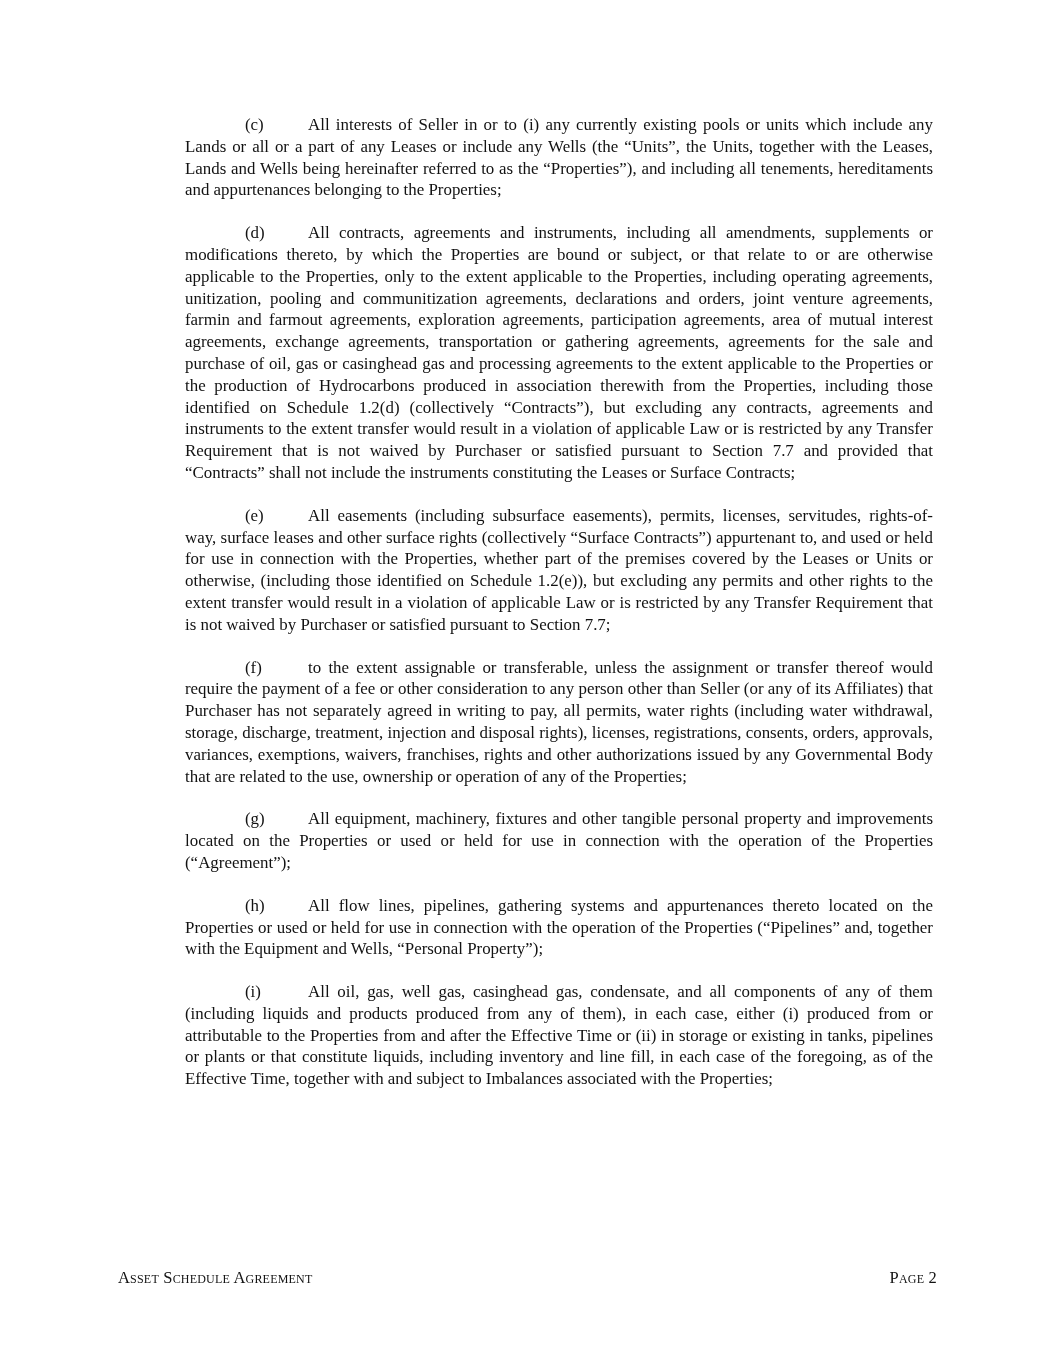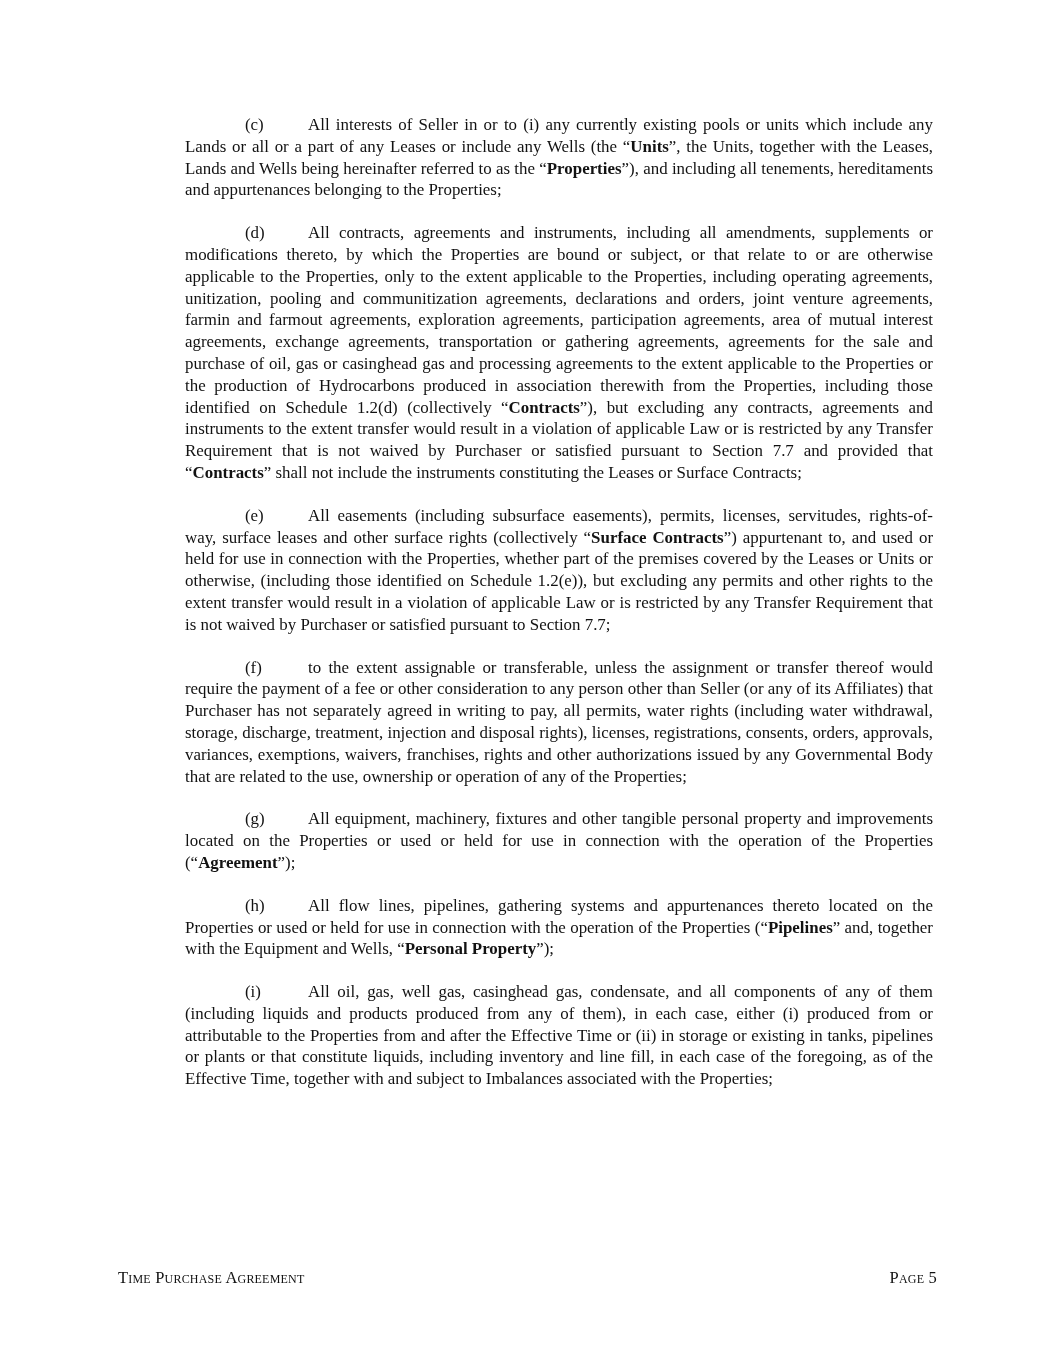--- a/index.html
+++ b/index.html
@@ -29,21 +29,21 @@
   p.para {
     margin: 0 0 21px 0;
     padding: 0;
   }
   p.para .label {
     display: inline-block;
     margin-left: 60px;
     width: 63px;
     text-align: left;
   }
-  .b { font-weight: bold; }
+  .b { font-weight: normal; }
   .u { }
   .footer {
     position: absolute;
     top: 1268px;
     left: 118px;
     right: 118px;
     display: flex;
     justify-content: space-between;
     align-items: baseline;
     font-size: 16.5px;
@@ -58,16 +58,16 @@
   <main class="body-block">
       <p class="para"><span class="label">(c)</span><span class="">All interests of Seller in or to (i) any currently existing pools or units which include any Lands or all or a part of any Leases or include any Wells (the “</span><span class="b ">Units</span><span class="">”, the Units, together with the Leases, Lands and Wells being hereinafter referred to as the “</span><span class="b ">Properties</span><span class="">”), and including all tenements, hereditaments and appurtenances belonging to the Properties;</span></p>
       <p class="para"><span class="label">(d)</span><span class="">All contracts, agreements and instruments, including all amendments, supplements or modifications thereto, by which the Properties are bound or subject, or that relate to or are otherwise applicable to the Properties, only to the extent applicable to the Properties, including operating agreements, unitization, pooling and communitization agreements, declarations and orders, joint venture agreements, farmin and farmout agreements, exploration agreements, participation agreements, area of mutual interest agreements, exchange agreements, transportation or gathering agreements, agreements for the sale and purchase of oil, gas or casinghead gas and processing agreements to the extent applicable to the Properties or the production of Hydrocarbons produced in association therewith from the Properties, including those identified on </span><span class="u">Schedule 1.2(d)</span><span class=""> (collectively “</span><span class="b ">Contracts</span><span class="">”), but excluding any contracts, agreements and instruments to the extent transfer would result in a violation of applicable Law or is restricted by any Transfer Requirement that is not waived by Purchaser or satisfied pursuant to </span><span class="u">Section 7.7 </span><span class="">and provided that “</span><span class="b ">Contracts</span><span class="">” shall not include the instruments constituting the Leases or Surface Contracts;</span></p>
       <p class="para"><span class="label">(e)</span><span class="">All easements (including subsurface easements), permits, licenses, servitudes, rights-of-way, surface leases and other surface rights (collectively “</span><span class="b ">Surface Contracts</span><span class="">”) appurtenant to, and used or held for use in connection with the Properties, whether part of the premises covered by the Leases or Units or otherwise, (including those identified on </span><span class="u">Schedule 1.2(e)</span><span class="">), but excluding any permits and other rights to the extent transfer would result in a violation of applicable Law or is restricted by any Transfer Requirement that is not waived by Purchaser or satisfied pursuant to </span><span class="u">Section 7.7</span><span class="">;</span></p>
       <p class="para"><span class="label">(f)</span><span class="">to the extent assignable or transferable, unless the assignment or transfer thereof would require the payment of a fee or other consideration to any person other than Seller (or any of its Affiliates) that Purchaser has not separately agreed in writing to pay, all permits, water rights (including water withdrawal, storage, discharge, treatment, injection and disposal rights), licenses, registrations, consents, orders, approvals, variances, exemptions, waivers, franchises, rights and other authorizations issued by any Governmental Body that are related to the use, ownership or operation of any of the Properties;</span></p>
       <p class="para"><span class="label">(g)</span><span class="">All equipment, machinery, fixtures and other tangible personal property and improvements located on the Properties or used or held for use in connection with the operation of the Properties (“</span><span class="b ">Agreement</span><span class="">”);</span></p>
       <p class="para"><span class="label">(h)</span><span class="">All flow lines, pipelines, gathering systems and appurtenances thereto located on the Properties or used or held for use in connection with the operation of the Properties (“</span><span class="b ">Pipelines</span><span class="">” and, together with the Equipment and Wells, “</span><span class="b ">Personal Property</span><span class="">”);</span></p>
       <p class="para"><span class="label">(i)</span><span class="">All oil, gas, well gas, casinghead gas, condensate, and all components of any of them (including liquids and products produced from any of them), in each case, either (i) produced from or attributable to the Properties from and after the Effective Time or (ii) in storage or existing in tanks, pipelines or plants or that constitute liquids, including inventory and line fill, in each case of the foregoing, as of the Effective Time, together with and subject to Imbalances associated with the Properties;</span></p>
     </main>
   <div class="footer">
-    <span>Time Purchase Agreement</span>
-    <span>Page 5</span>
+    <span>Asset Schedule Agreement</span>
+    <span>Page 2</span>
   </div>
 </div>
 
 </body></html>

